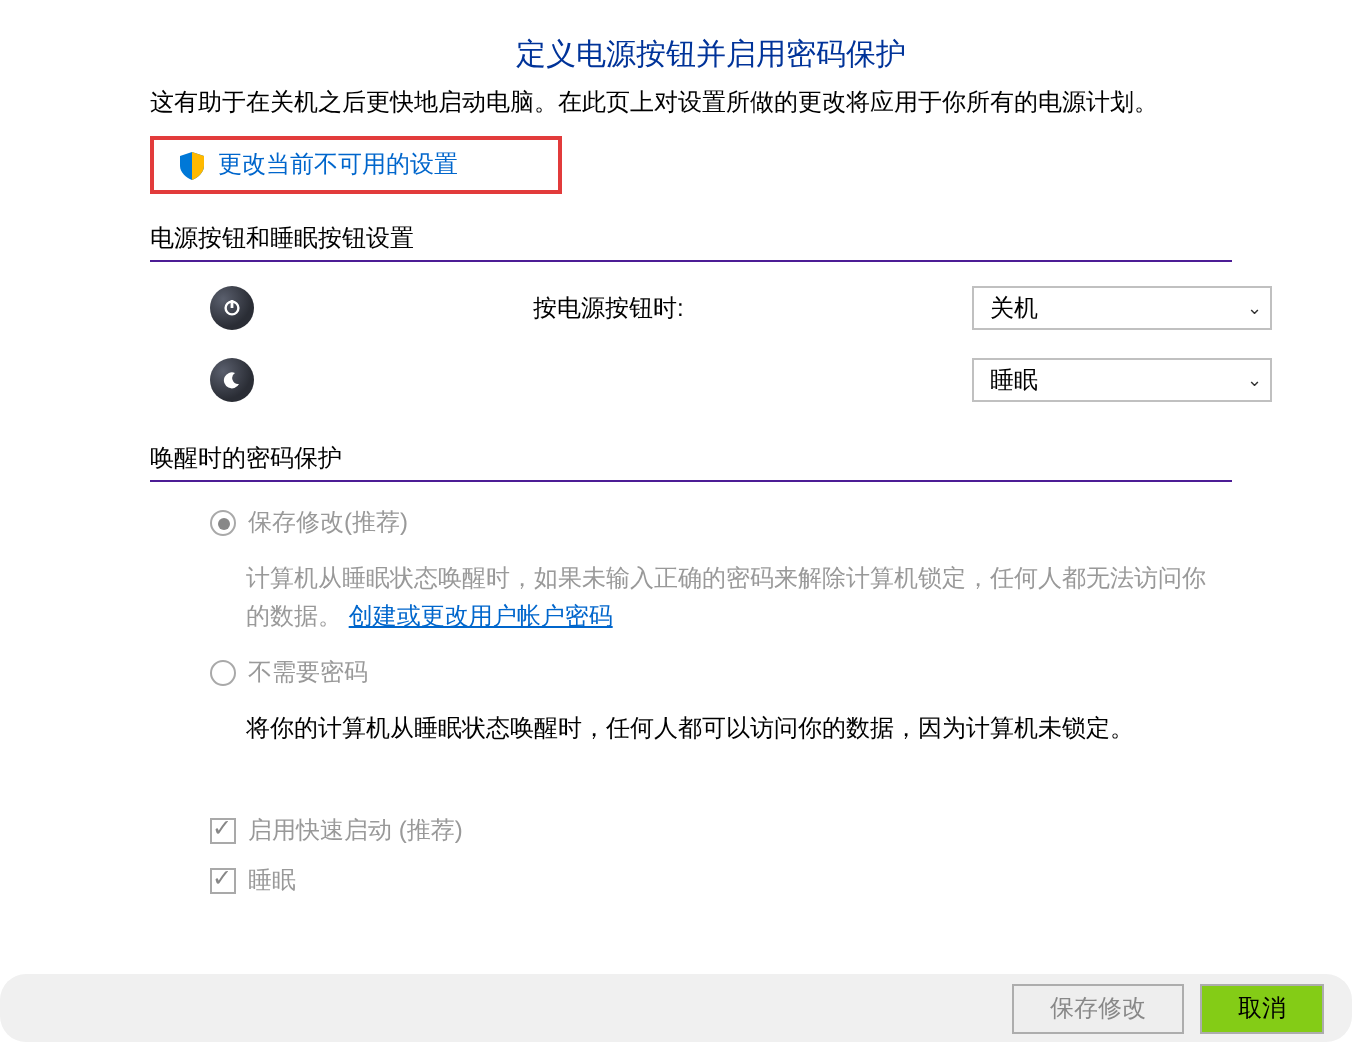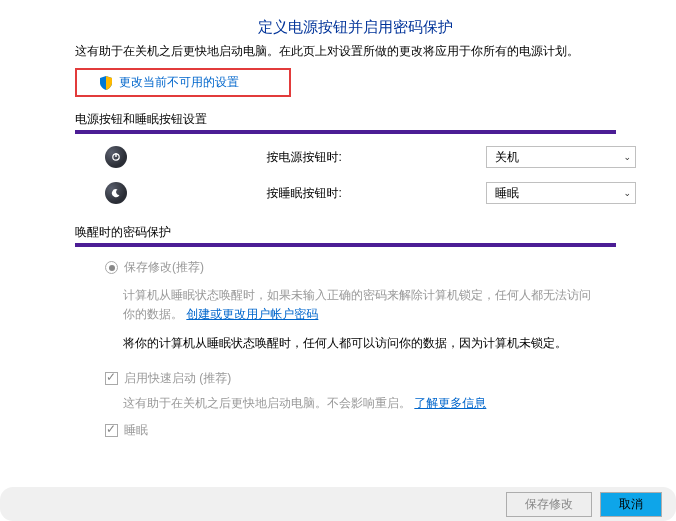--- a/index.html
+++ b/index.html
@@ -24,39 +24,39 @@
     }
     .description {
       color: #000;
       font-size: 12px;
       margin-bottom: 8px;
     }
     .highlighted-box {
       border: 2px solid #e23b3b;
       display: inline-flex;
       align-items: center;
-      padding: 4px 50px 4px 22px;
+      padding: 4px 50px 4px 12px;
       margin-bottom: 14px;
     }
     .shield-icon {
       display: inline-block;
       width: 14px;
       height: 14px;
       margin-right: 6px;
       flex-shrink: 0;
     }
     .link {
       color: #0066cc;
       cursor: pointer;
     }
     .section-header {
       font-size: 12px;
       color: #000;
       padding-bottom: 2px;
-      border-bottom: 4px solid #4c1d95;
+      border-bottom: 1px solid #4c1d95;
       margin-bottom: 12px;
       margin-right: 20px;
     }
     .dropdown-row {
       display: flex;
       align-items: center;
       margin-left: 30px;
       margin-bottom: 14px;
       justify-content: space-between;
     }
@@ -118,28 +118,28 @@
       width: 6px; height: 6px;
       background: #888;
       border-radius: 50%;
     }
     .radio-label.disabled { color: #999; }
     .indent-text {
       margin-left: 48px;
       color: #999;
       line-height: 1.6;
       margin-bottom: 10px;
-      margin-right: 40px;
+      margin-right: 28px;
     }
     .indent-text .link { color: #0066cc; text-decoration: underline; }
     .indent-text-black {
       margin-left: 48px;
       color: #000;
       line-height: 1.6;
-      margin-bottom: 12px;
+      margin-bottom: 28px;
       margin-right: 40px;
     }
     .checkbox-block {
       margin-left: 30px;
       margin-bottom: 8px;
     }
     .checkbox-row {
       display: flex;
       align-items: center;
       margin-bottom: 4px;
@@ -177,21 +177,21 @@
       background: #f0f0f0;
       display: flex;
       align-items: center;
       justify-content: flex-end;
       padding-right: 14px;
       gap: 8px;
       border-radius: 13px;
     }
     .btn {
       border: 1px solid #adadad;
-      background: #0ea5e9;
+      background: #84cc16;
       padding: 3px 18px;
       font-size: 12px;
       font-family: inherit;
       cursor: pointer;
     }
     .btn.disabled {
       color: #888;
       background: #eee;
     }
   </style>
@@ -227,55 +227,56 @@
       <span class="chevron-down">⌄</span>
     </div>
   </div>
 
   <div class="dropdown-row">
     <span class="round-icon">
       <svg viewBox="0 0 10 10" width="10" height="10">
         <path d="M6.5 1.5 A4 4 0 1 0 8.5 7 A3 3 0 0 1 6.5 1.5 Z" fill="#fff"></path>
       </svg>
     </span>
-    <span class="dropdown-label">按睡眠按钮时:</span>
     <div class="dropdown-box">
       <span>睡眠</span>
       <span class="chevron-down">⌄</span>
     </div>
   </div>
 
   <div style="height:6px"></div>
   <div class="section-header">唤醒时的密码保护</div>
 
   <div class="radio-block">
     <div class="radio-row">
       <span class="radio-circle checked"></span>
       <span class="radio-label disabled">保存修改(推荐)</span>
     </div>
   </div>
   <div class="indent-text">
     <span>计算机从睡眠状态唤醒时，如果未输入正确的密码来解除计算机锁定，任何人都无法访问你的数据。</span>
     <span class="link">创建或更改用户帐户密码</span>
   </div>
 
+  <div class="radio-block">
+    <div class="radio-row">
+      <span class="radio-circle"></span>
+      <span class="radio-label disabled">不需要密码</span>
+    </div>
+  </div>
   <div class="indent-text-black">将你的计算机从睡眠状态唤醒时，任何人都可以访问你的数据，因为计算机未锁定。</div>
 
   <div style="height:4px"></div>
 
   <div class="checkbox-block">
     <div class="checkbox-row">
       <span class="checkbox-box checked"></span>
       <span class="checkbox-label disabled">启用快速启动 (推荐)</span>
     </div>
   </div>
-  <div class="indent-check-text">
-    <span>这有助于在关机之后更快地启动电脑。不会影响重启。</span>
-    <span class="link">了解更多信息</span>
-  </div>
 
   <div class="checkbox-block">
     <div class="checkbox-row">
       <span class="checkbox-box checked"></span>
       <span class="checkbox-label disabled">睡眠</span>
     </div>
   </div>
 </div>
 
 <div class="button-bar">

